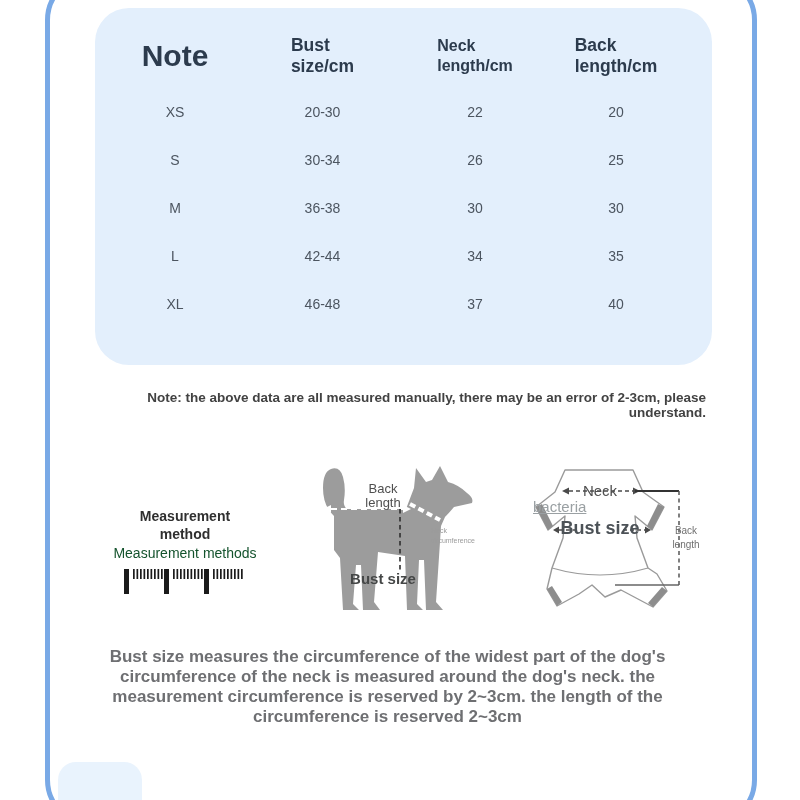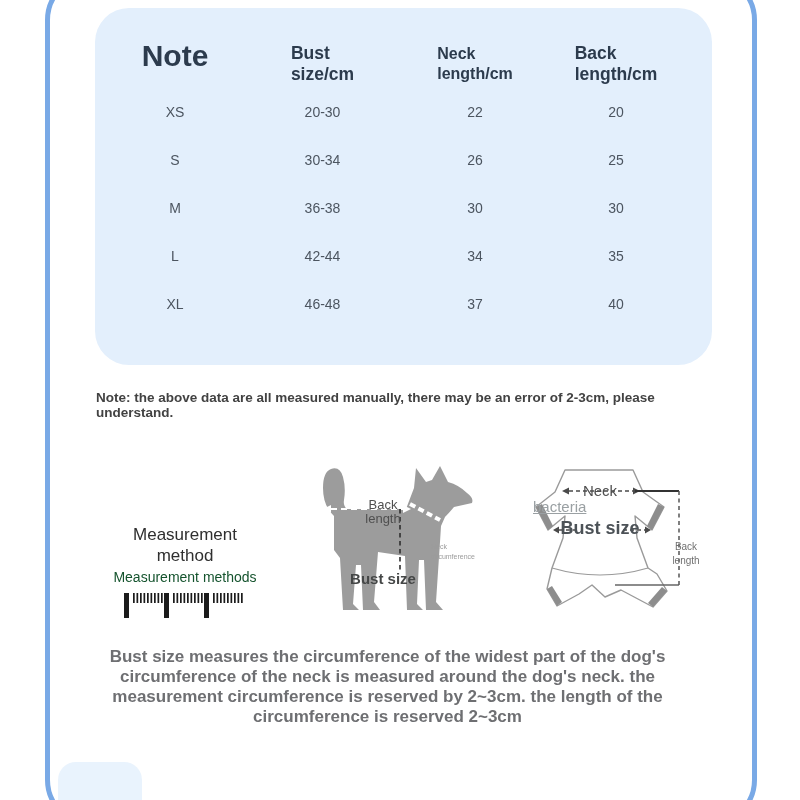--- a/index.html
+++ b/index.html
@@ -1,43 +1,43 @@
 <!DOCTYPE html>
 <html><head>
 <meta charset="utf-8">
 <style>
   html,body{margin:0;padding:0;background:#fff;}
   .stage{position:relative;width:800px;height:800px;background:#ffffff;overflow:hidden;
          font-family:"Liberation Sans", sans-serif;}
-  .preline{white-space:pre-line;margin-top:16px;}
+  .preline{white-space:pre-line;}
 
   
   .card-border{position:absolute;left:45px;top:-26px;width:712px;height:852px;
                box-sizing:border-box;border:5px solid #79a9e6;border-radius:46px;}
 
   
   .corner-blue{position:absolute;left:58px;top:762px;width:84px;height:60px;
                background:#e9f3fd;border-radius:18px;}
 
   
   .size-table{position:absolute;left:95px;top:8px;width:617px;height:357px;
               background:#e3effc;border-radius:34px;padding-top:16px;box-sizing:border-box;}
   .t-row{display:grid;grid-template-columns:160px 135px 170px 112px;align-items:center;
          justify-items:center;height:48px;}
   .t-row.header{height:64px;}
   .h-size{font-size:30px;font-weight:bold;color:#2c3b4d;}
   .h-col{font-size:17.5px;font-weight:bold;color:#2c3b4d;line-height:1.22;text-align:left;}
   .t-cell{font-size:14px;color:#4c5560;}
 
-  .note{position:absolute;left:96px;top:390px;width:617px;text-align:left;
+  .note{position:absolute;left:89px;top:390px;width:617px;text-align:right;
         font-size:13.5px;font-weight:bold;color:#424242;}
 
   
   .mm-block{position:absolute;left:105px;top:508px;width:160px;text-align:center;}
-  .mm-title{font-size:17px;font-weight:normal;color:#2f2f2f;line-height:1.25;}
+  .mm-title{font-size:14px;font-weight:bold;color:#2f2f2f;line-height:1.25;}
   .mm-sub{font-size:14px;color:#14532d;margin-top:2px;}
   .mm-ruler{margin-top:7px;}
 
   
   .dog-diagram{position:absolute;left:318px;top:460px;width:165px;height:158px;}
   .dog-diagram svg{position:absolute;left:0;top:0;}
   .lbl-backlength{position:absolute;left:15px;top:22px;width:100px;text-align:center;
                   font-size:13px;color:#4f4f4f;line-height:14px;}
   .lbl-bustsize{position:absolute;left:15px;top:110px;width:100px;text-align:center;
                 font-size:15px;font-weight:bold;color:#454747;}

